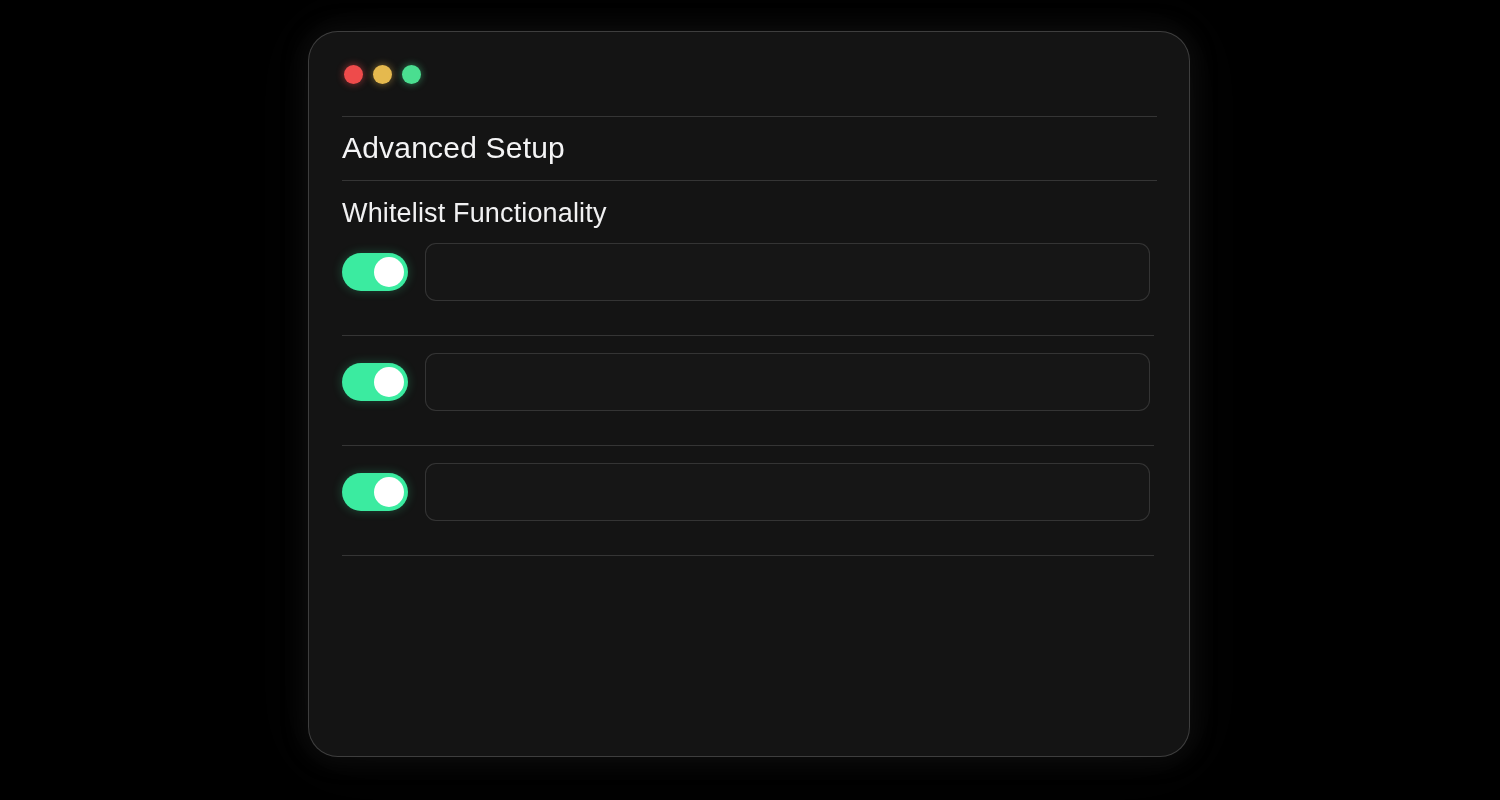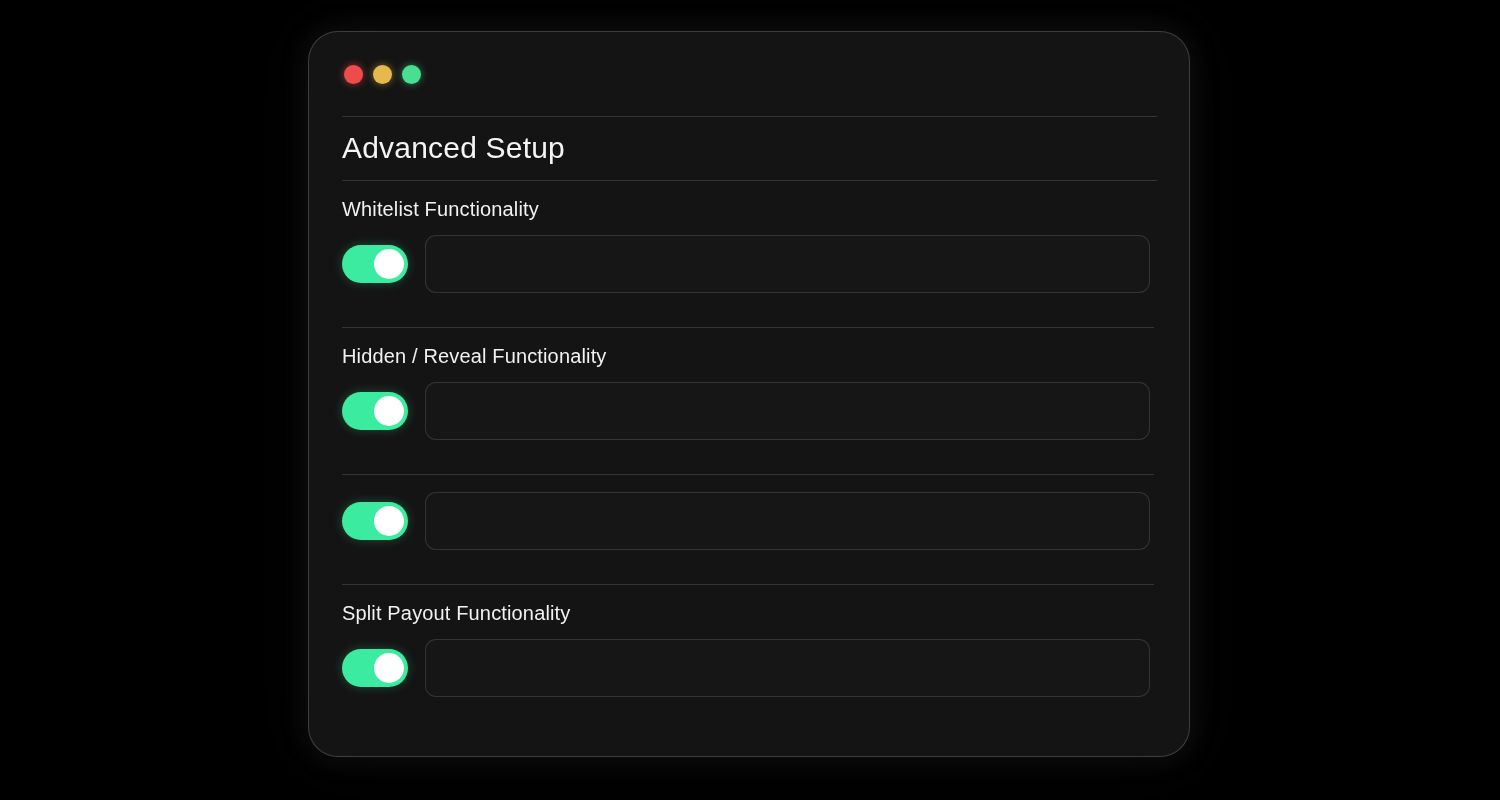--- a/index.html
+++ b/index.html
@@ -84,21 +84,21 @@
     letter-spacing: 0.2px;
     padding: 14px 0 16px 0;
     line-height: 1.1;
   }
 
   .section {
     padding-top: 17px;
   }
 
   .section-label {
-    font-size: 20px;
+    font-size: 27px;
     font-weight: 400;
     color: #f1f1f2;
     letter-spacing: 0.15px;
     line-height: 1.15;
     padding-bottom: 14px;
   }
 
   .control-row {
     display: flex;
     align-items: center;
@@ -176,21 +176,20 @@
           </div>
           <input class="field" type="text" placeholder="" style="">
         </div>
       </div>
 
       <div class="divider-wrap">
         <div class="rule inset"></div>
       </div>
 
       <div class="section">
-        <div class="section-label">Hidden / Reveal Functionality</div>
         <div class="control-row">
           <div class="toggle">
             <span class="knob"></span>
           </div>
           <input class="field" type="text" placeholder="" style="">
         </div>
       </div>
 
       <div class="divider-wrap">
         <div class="rule inset"></div>
@@ -202,25 +201,16 @@
             <span class="knob"></span>
           </div>
           <input class="field" type="text" placeholder="" style="">
         </div>
       </div>
 
       <div class="divider-wrap">
         <div class="rule inset"></div>
       </div>
 
-      <div class="section">
-        <div class="section-label">Split Payout Functionality</div>
-        <div class="control-row">
-          <div class="toggle">
-            <span class="knob"></span>
-          </div>
-          <input class="field" type="text" placeholder="" style="">
-        </div>
-      </div>
 
     </div>
   </div>
 </div>
 
 </body></html>

